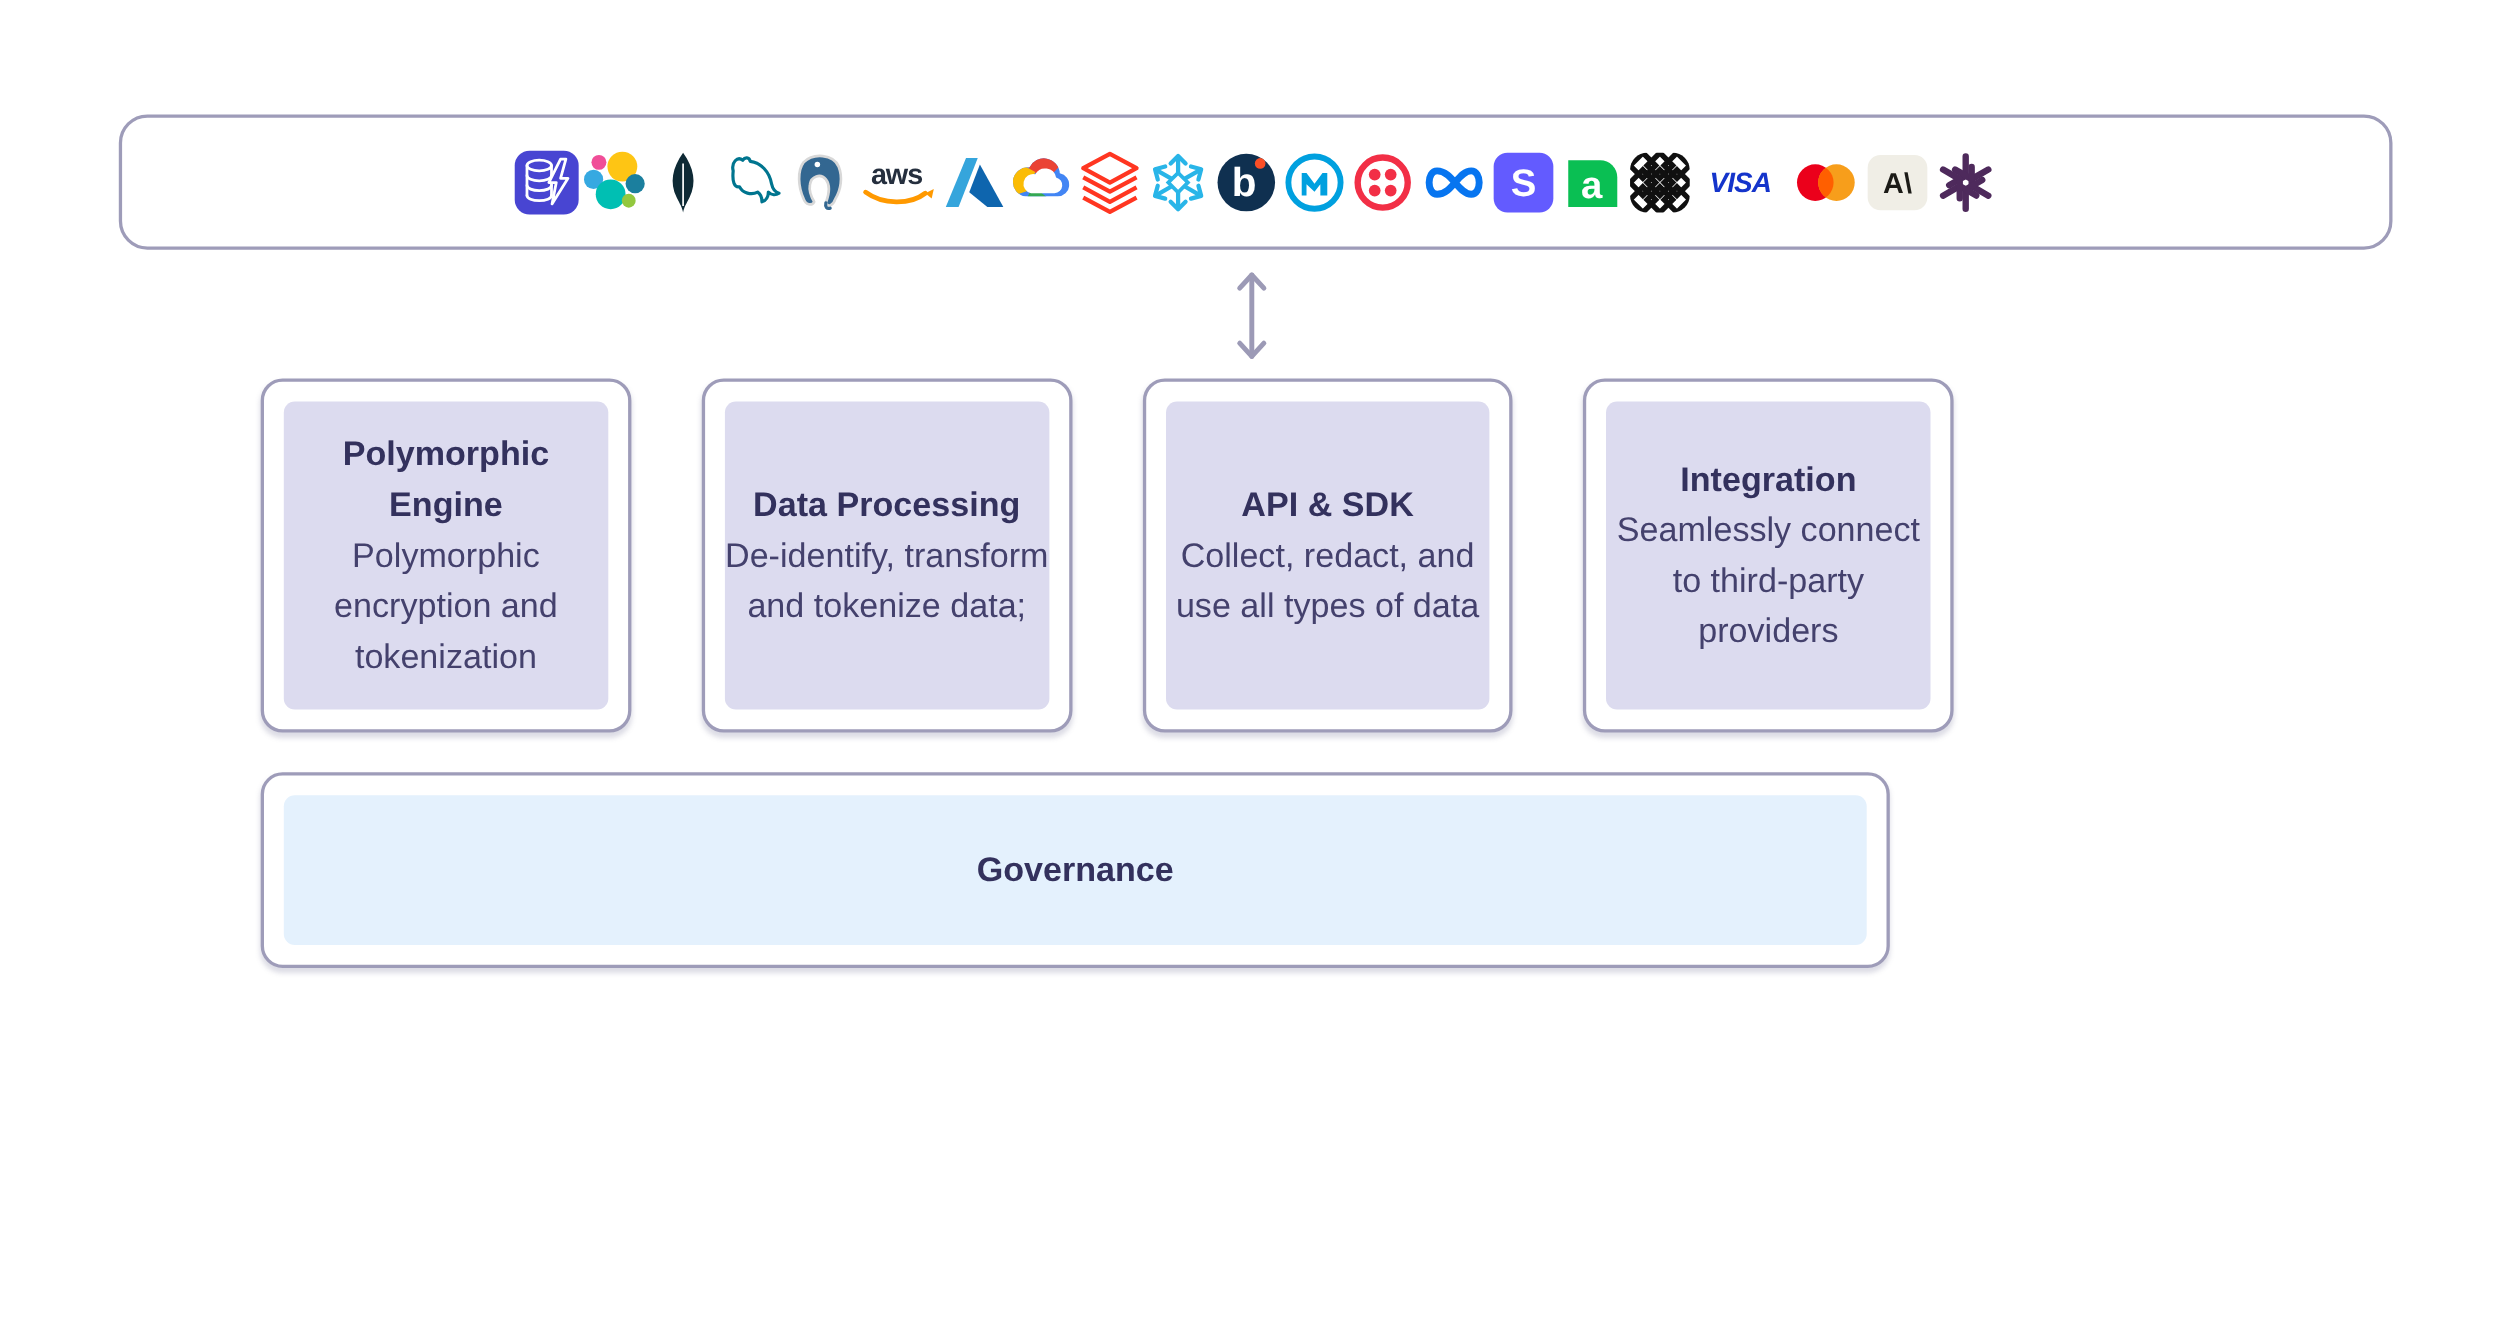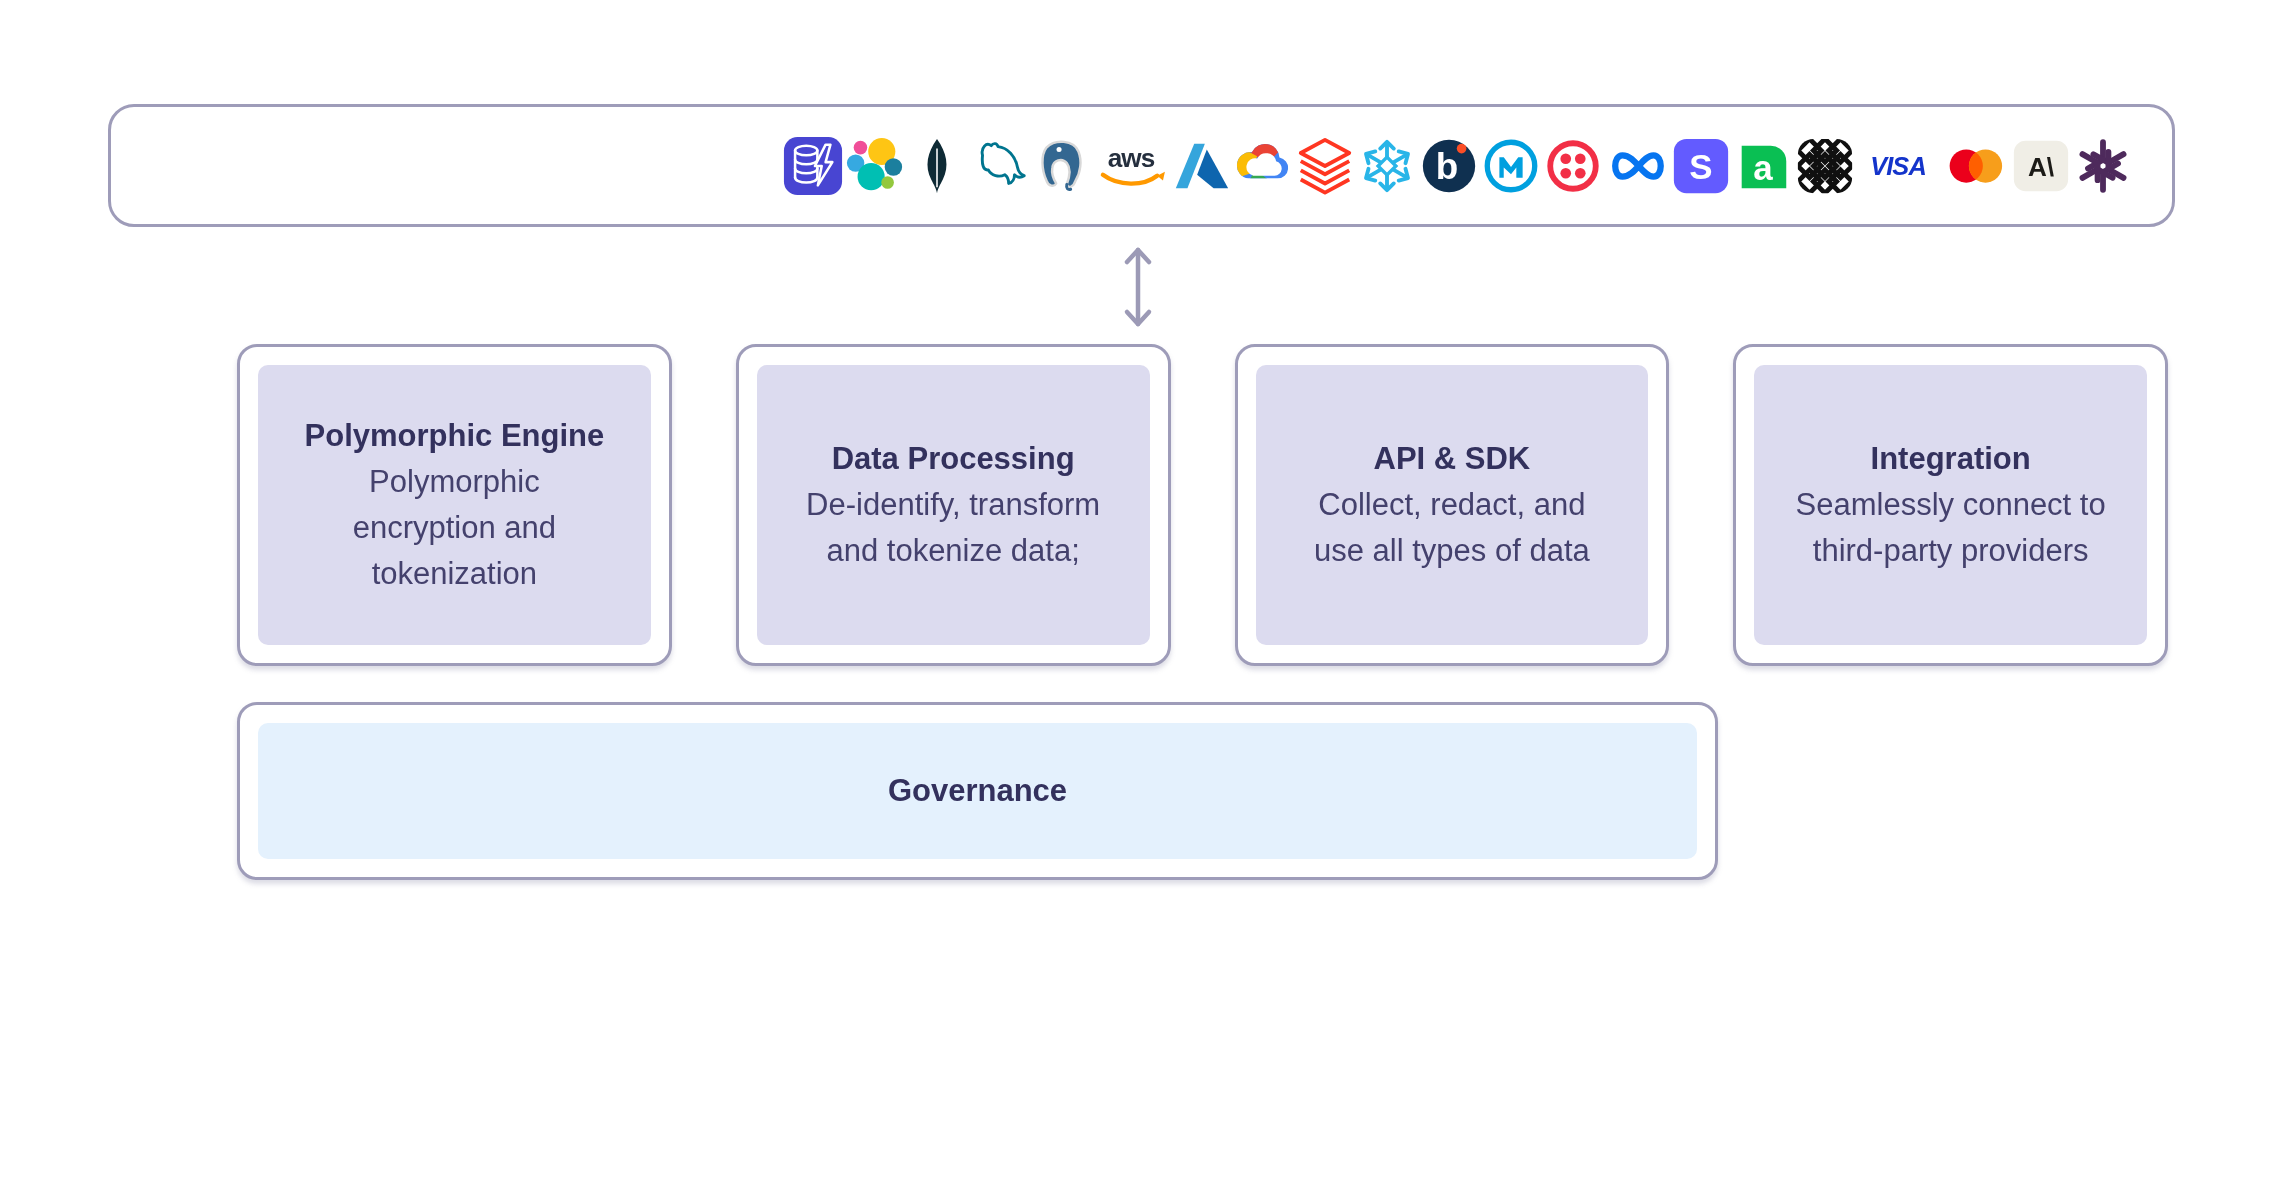--- a/index.html
+++ b/index.html
@@ -2,31 +2,31 @@
 <html><head>
 <meta charset="utf-8">
 <style>
   html,body{margin:0;padding:0;background:#ffffff;width:2276px;height:1204px;overflow:hidden;
     font-family:"Liberation Sans",sans-serif;}
   .stage{position:relative;width:2276px;height:1204px;background:#fff;}
 
   
   .logo-bar{position:absolute;left:108px;top:104px;width:2067px;height:123px;box-sizing:border-box;
     background:#fff;border:3px solid #9E9CB9;border-radius:26px;
-    display:flex;align-items:center;justify-content:flex-end;padding:0 38px;}
+    display:flex;align-items:center;justify-content:center;padding:0 38px;}
   .logo{height:62px;width:62px;display:flex;align-items:center;justify-content:center;flex:0 0 auto;}
   .logo svg{display:block;}
   .logo.w78{width:78px}.logo.w84{width:84px}.logo.w70{width:70px}.logo.w66{width:66px}
   svg text{font-family:"Liberation Sans",sans-serif;}
 
   
   .arrow-wrap{position:absolute;left:0;top:243px;width:2276px;display:flex;justify-content:center;}
 
   
-  .feature-row{position:absolute;left:237px;top:344px;width:1931px;display:flex;gap:64px;}
+  .feature-row{position:absolute;left:237px;top:344px;width:1539px;display:flex;gap:64px;}
   .card{flex:1;height:322px;box-sizing:border-box;background:#fff;border:3px solid #9E9CB9;
     border-radius:20px;padding:18px;box-shadow:0 4px 5px rgba(140,138,168,.30);}
   .card-inner{width:100%;height:100%;background:#DCDBEF;border-radius:10px;box-sizing:border-box;
     display:flex;flex-direction:column;align-items:center;justify-content:center;text-align:center;}
   .ttl{font-size:31px;font-weight:700;color:#33315D;line-height:46px;}
   .dsc{font-size:31px;font-weight:400;color:#44416D;line-height:46px;white-space:pre-wrap;}
   .card .dsc{max-width:312px;}
 
   
   .band{position:absolute;left:237px;width:1481px;box-sizing:border-box;background:#fff;

